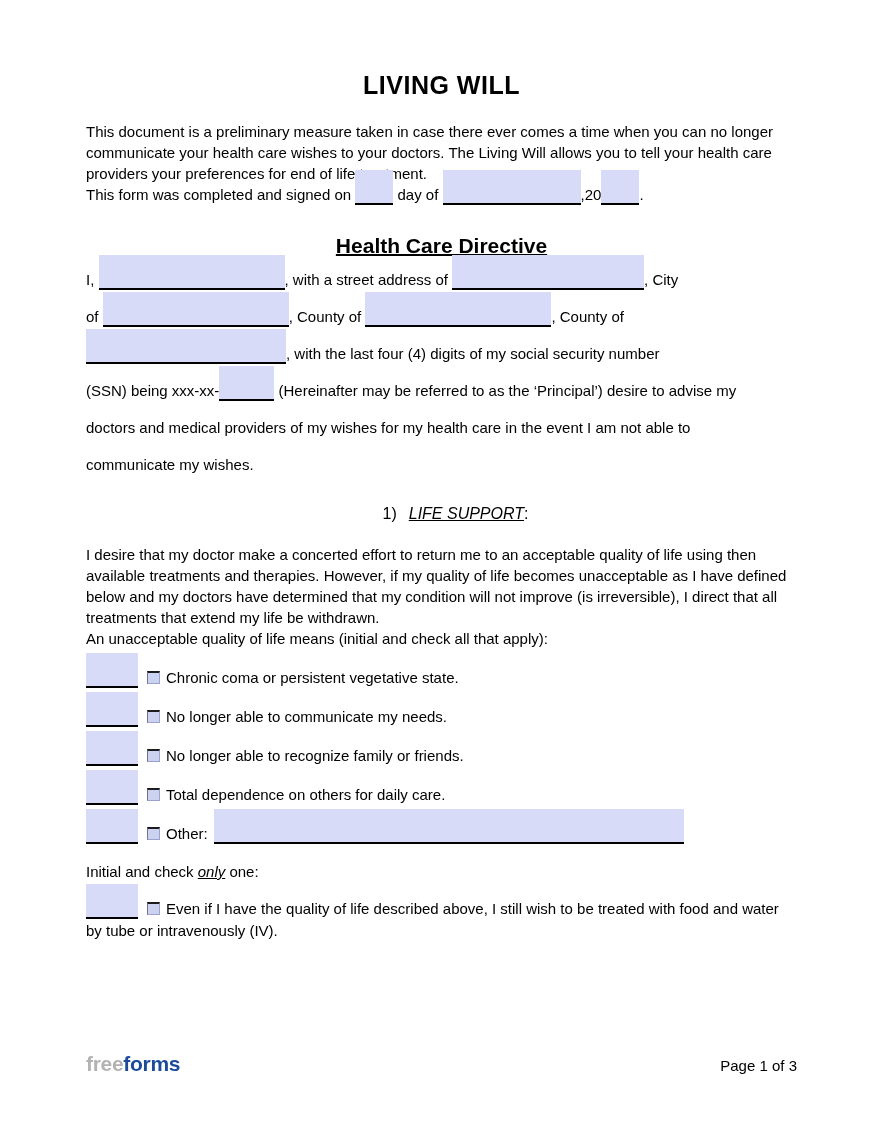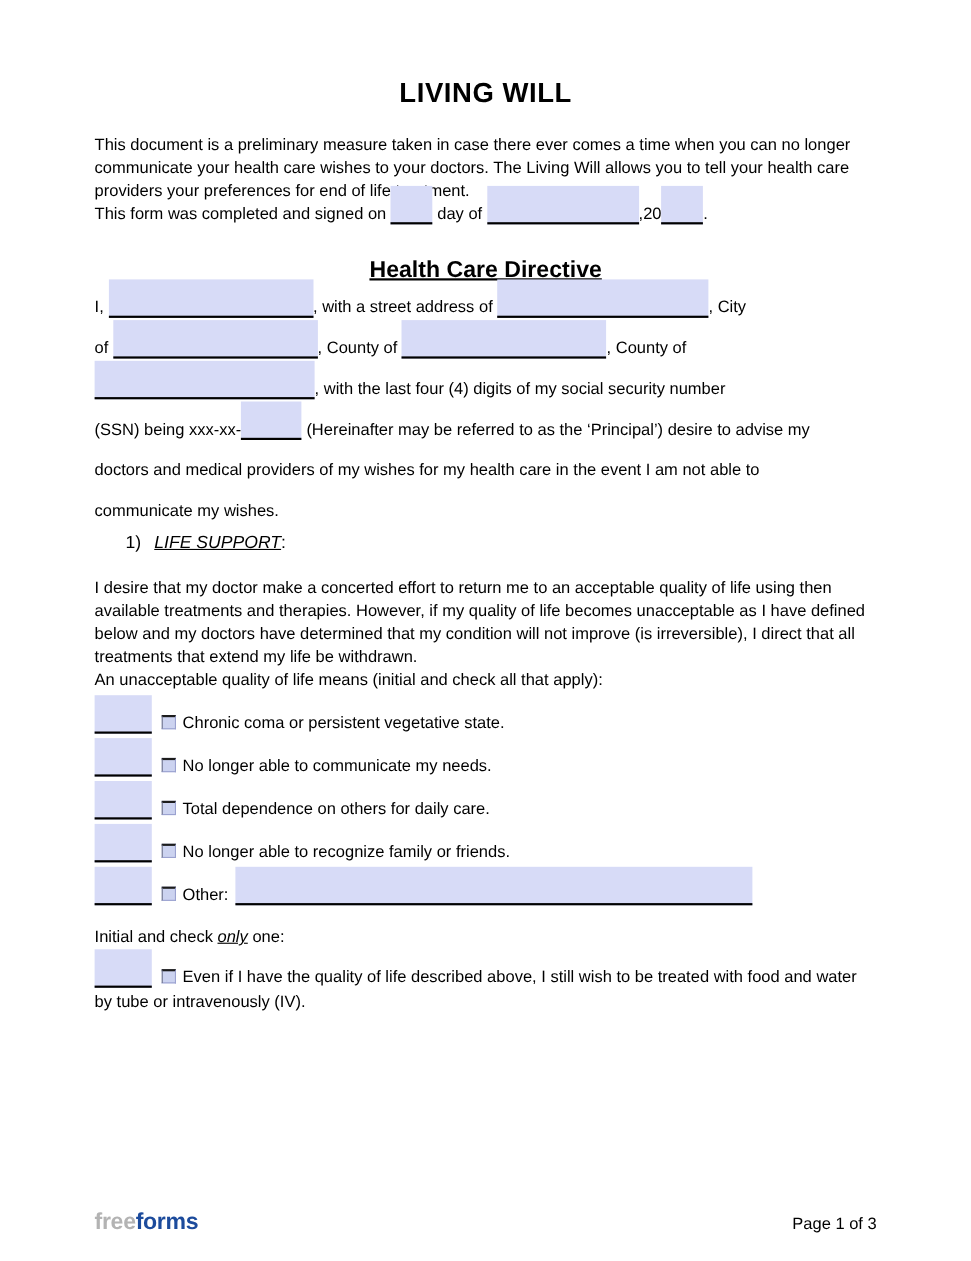--- a/index.html
+++ b/index.html
@@ -29,21 +29,21 @@
     margin:29px 0 0 0;
     text-align:center;
     font-size:21px; line-height:24px; font-weight:bold;
     text-decoration:underline;
     text-decoration-thickness:2px;
   }
 
   .directive { margin-top:3px; }
   .dline { line-height:37px; white-space:nowrap; }
 
-  .ls-head { padding-left:28px; font-size:16px; line-height:22px; }
+  .ls-head { margin-top:20px; padding-left:28px; font-size:16px; line-height:22px;text-align:center; }
   .ls-num { margin-right:12px; }
   .ls-title { font-style:italic; text-decoration:underline; }
   .ls-body { margin-top:19px; }
 
   .qol-intro { }
   .chk-row { margin-top:18px; }
   .only-line { margin-top:17px; }
   .x-row { margin-top:16px; line-height:21.5px; }
 
   
@@ -68,21 +68,21 @@
     border-left:1px solid #70758f;
     border-right:1px solid #9ba2d0;
     border-bottom:1px solid #9ba2d0;
     vertical-align:-1px;
     margin:0 6px 0 9px;
   }
 
   .uit { font-style:italic; text-decoration:underline;margin-top:28px; }
 
   .footer {
-    position:absolute; left:86px; right:86px; top:1098px;
+    position:absolute; left:86px; right:86px; top:1051px;
     display:flex; justify-content:space-between; align-items:baseline;
   }
   .logo { font-size:21px; line-height:26px; font-weight:bold; letter-spacing:-0.3px; }
   .logo-free { color:#b3b3b3; }
   .logo-forms { color:#1c4b9c; }
   .pageno { font-size:15px; }
 </style>
 </head>
 <body>
 
@@ -107,22 +107,22 @@
     </div>
 
     <div class="ls-head"><span class="ls-num">1)</span><span class="ls-title">LIFE SUPPORT</span><span>:</span></div>
 
     <p class="ls-body" style="margin-bottom:0;">I desire that my doctor make a concerted effort to return me to an acceptable quality of life using then available treatments and therapies. However, if my quality of life becomes unacceptable as I have defined below and my doctors have determined that my condition will not improve (is irreversible), I direct that all treatments that extend my life be withdrawn.</p>
 
     <div class="qol-intro">An unacceptable quality of life means (initial and check all that apply):</div>
 
     <div class="chk-row"><span class="blank w52"></span><span class="cb"></span><span>Chronic coma or persistent vegetative state.</span></div>
     <div class="chk-row"><span class="blank w52"></span><span class="cb"></span><span>No longer able to communicate my needs.</span></div>
+    <div class="chk-row"><span class="blank w52"></span><span class="cb"></span><span>No longer able to recognize family or friends.</span></div>
     <div class="chk-row"><span class="blank w52"></span><span class="cb"></span><span>Total dependence on others for daily care.</span></div>
-    <div class="chk-row"><span class="blank w52"></span><span class="cb"></span><span>No longer able to recognize family or friends.</span></div>
     <div class="chk-row"><span class="blank w52"></span><span class="cb"></span><span>Other:</span><span class="blank w470 other-blank"></span></div>
 
     <div class="only-line"><span>Initial and check </span><span class="uit">only</span><span> one:</span></div>
 
     <div class="x-row"><span class="blank w52"></span><span class="cb"></span><span>Even if I have the quality of life described above, I still wish to be treated with food and water by tube or intravenously (IV).</span></div>
 
 
   </div>
 
   <div class="footer">

